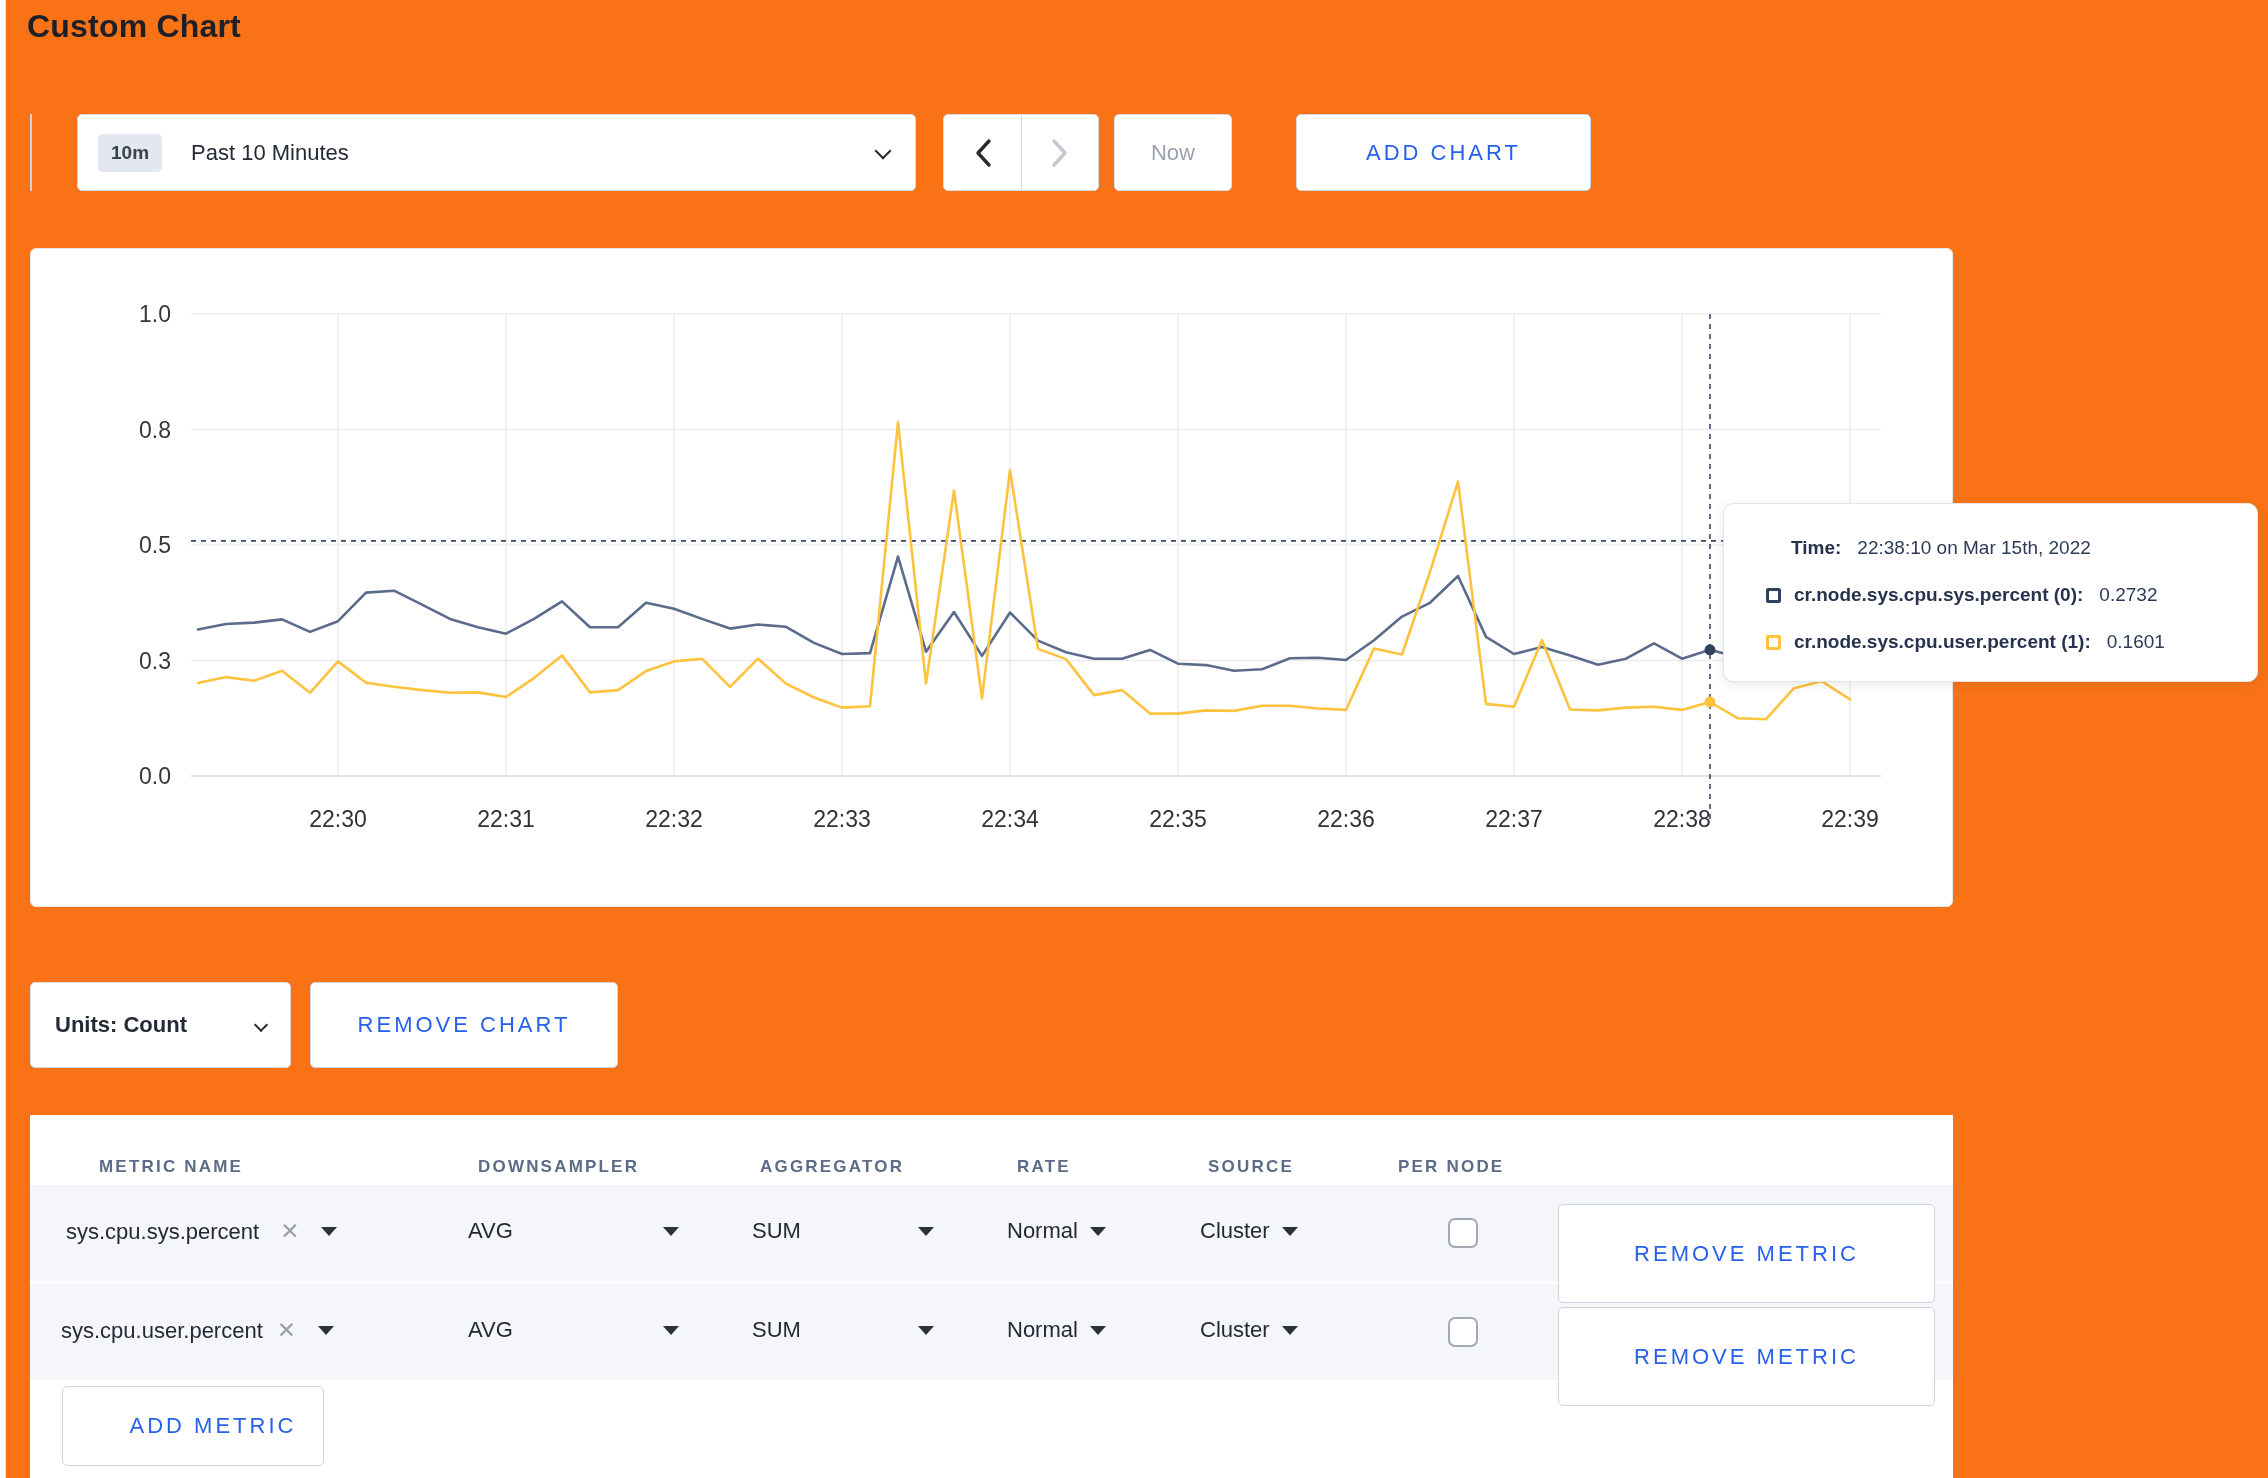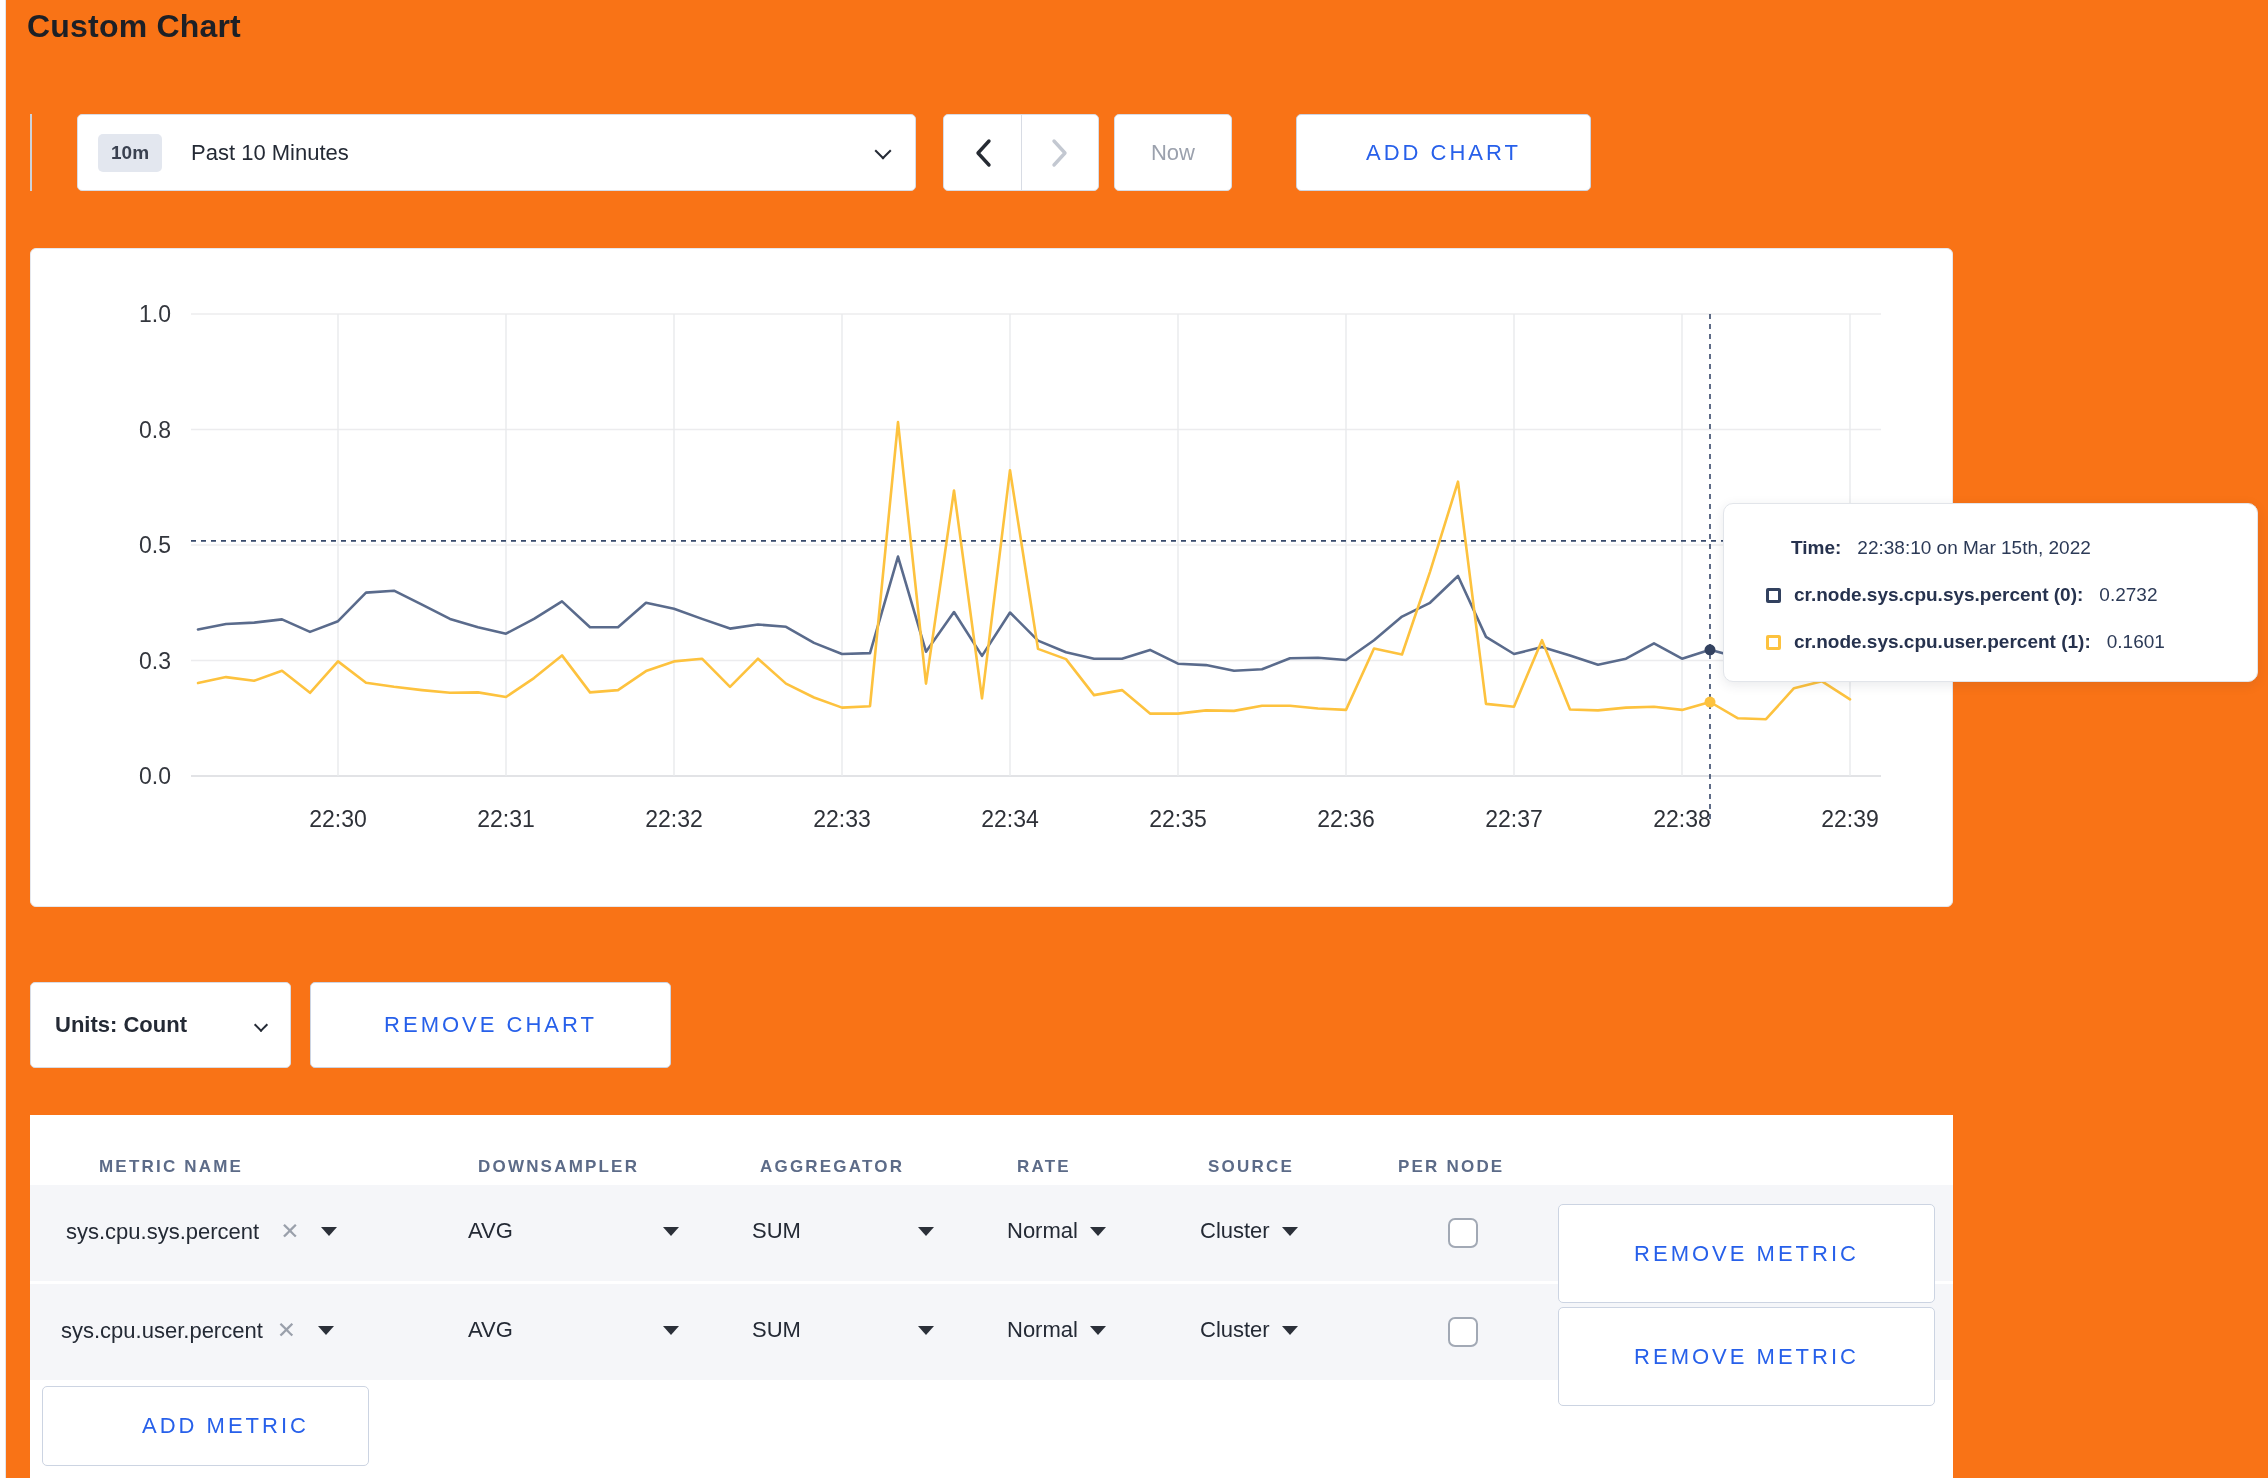--- a/index.html
+++ b/index.html
@@ -29,33 +29,33 @@
   .tt-row{display:flex;align-items:center;height:40px;color:#26324e;font-size:19px;}
   #tt-time-row{padding-left:67px;}
   .tt-series-row{padding-left:42px;margin-top:7px;}
   .tt-label{font-weight:700;color:#26324e;}
   .tt-value{margin-left:16px;color:#2c3a57;}
   .tt-swatch{width:15px;height:15px;border-radius:2px;background:#fff;margin-right:13px;flex:0 0 auto;}
   
   #units-button{left:30px;top:982px;width:261px;height:86px;padding:0 24px;justify-content:space-between;cursor:pointer;}
   #units-label{font-size:22px;font-weight:700;color:#242a35;}
   #units-chevron{width:10px;height:10px;margin-left:14px;}
-  #remove-chart-button{left:310px;top:982px;width:361px;height:86px;}
+  #remove-chart-button{left:310px;top:982px;width:308px;height:86px;}
   
   #table-card{position:absolute;left:30px;top:1115px;width:1923px;height:363px;background:#fff;}
   .th{position:absolute;top:32px;font-size:17px;font-weight:700;letter-spacing:2.2px;color:#5c6b88;white-space:nowrap;margin-top:10px;}
   .row-band{position:absolute;left:0;width:1923px;height:96px;background:#f5f6f9;}
   #row-band-0{top:70px;}
   #row-band-1{top:169px;}
   .cell{position:absolute;font-size:22px;color:#242a35;white-space:nowrap;display:flex;align-items:center;}
   .caret{width:0;height:0;border-left:8px solid transparent;border-right:8px solid transparent;border-top:9px solid #2b3039;display:inline-block;}
   .x-icon{color:#9aa0ab;font-size:23px;cursor:pointer;}
   .checkbox{position:absolute;width:30px;height:30px;border:2px solid #a2a9b5;border-radius:7px;background:#fff;cursor:pointer;}
   .remove-metric{width:377px;height:99px;}
-  #add-metric-button{left:12px;top:271px;width:327px;height:80px;position:absolute;padding-left:40px;}
+  #add-metric-button{left:32px;top:271px;width:262px;height:80px;position:absolute;padding-left:40px;}
   .dd{cursor:pointer;}
 </style>
 </head>
 <body>
 
 <div id="screen">
   <div id="left-strip"></div>
 
   <div id="page-title">Custom Chart</div>
 

